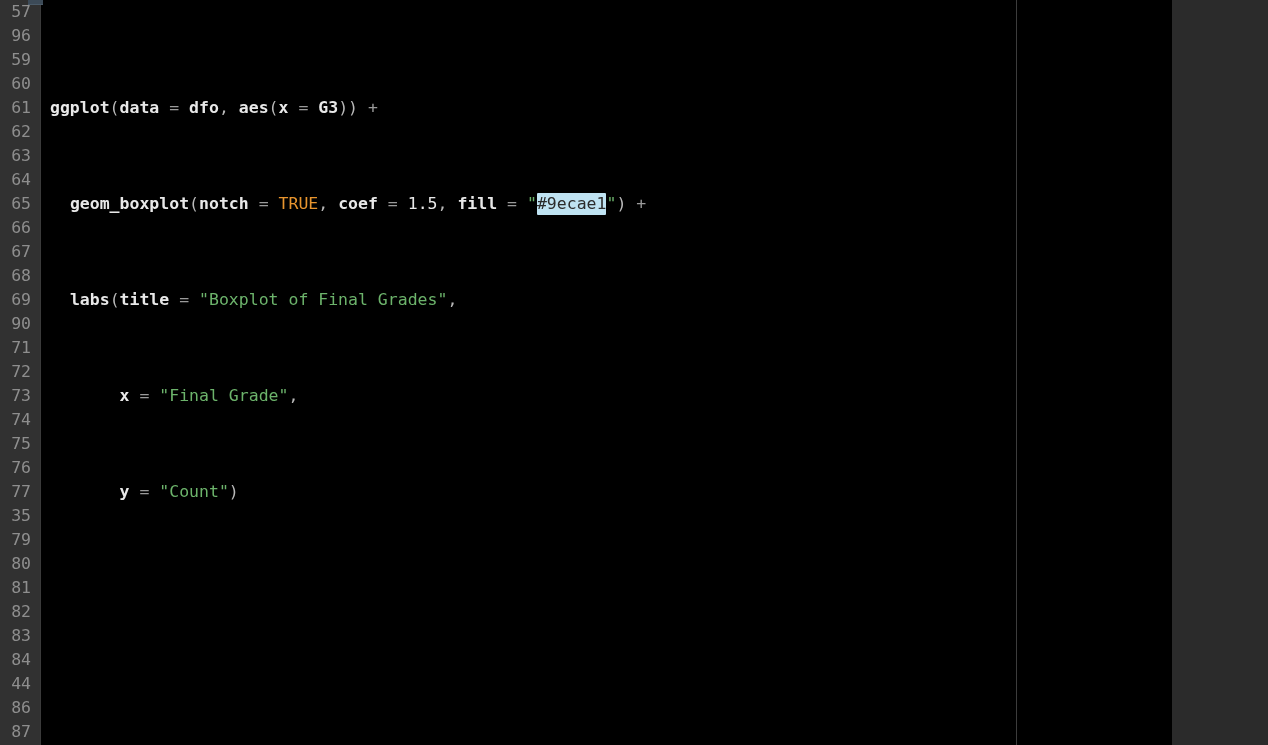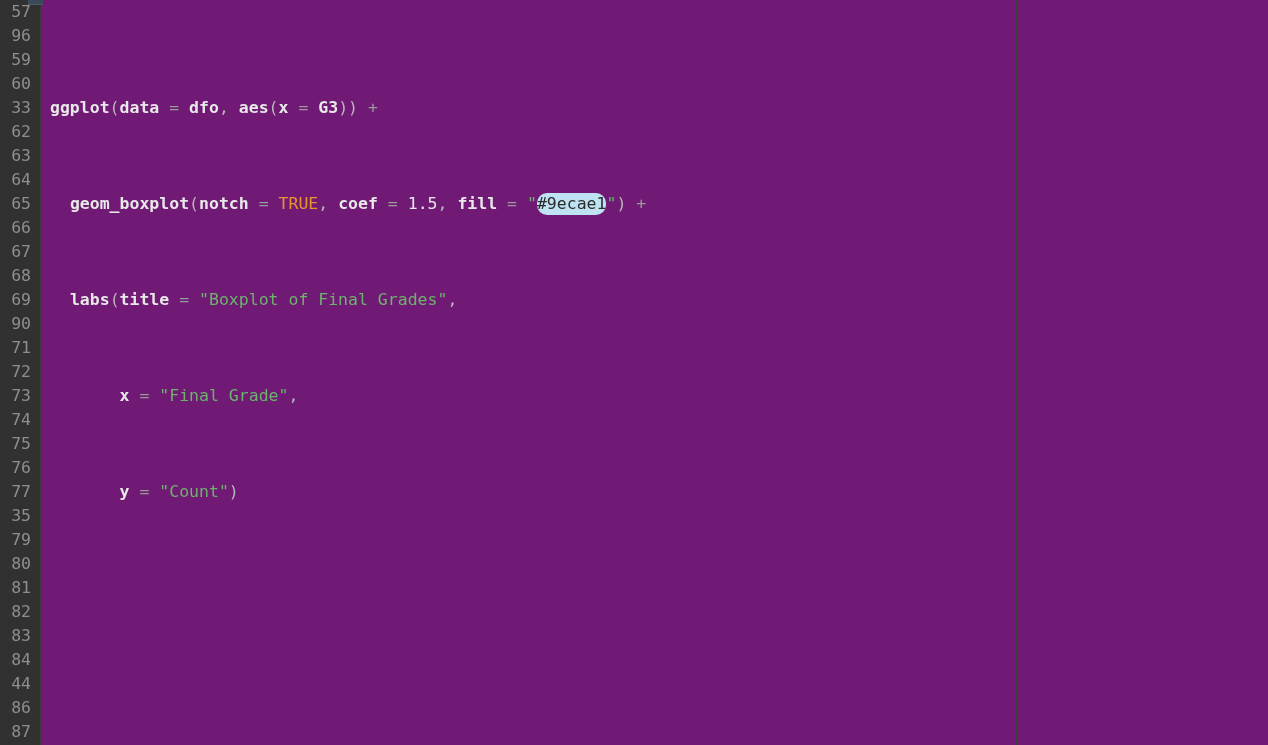--- a/index.html
+++ b/index.html
@@ -9,23 +9,23 @@
   }
   body {
     width: 1268px;
     height: 745px;
     overflow: hidden;
     font-family: "DejaVu Sans Mono", "Liberation Mono", monospace;
   }
 
   #editor {
     position: relative;
-    width: 1268px;
-    height: 745px;
-    background: #701a75;
+    width: 1172px;
+    height: 745px;
+    background: #000000;
     overflow: hidden;
   }
 
   
   .top-sliver {
     position: absolute;
     top: 0;
     left: 28px;
     width: 15px;
     height: 4px;
@@ -113,41 +113,41 @@
   .sq {
     text-decoration: underline wavy #b58900;
     text-decoration-skip-ink: none;
     text-underline-offset: 3px;
   }
 
   
   .colorchip {
     background: #bfe3f2;
     color: #2b2b2b;
-    border-radius: 10px;
+    border-radius: 1px;
     padding: 1px 0 2px 0;
   }
 </style>
 </head>
 <body>
 
 <div id="editor">
 
   <div class="top-sliver"></div>
 
   <div class="gutter"></div>
   <div class="gutter-rule"></div>
   <div class="margin-rule"></div>
 
   <div class="gutter-nums">
     <div class="lnum">57</div>
     <div class="lnum">96</div>
     <div class="lnum">59</div>
     <div class="lnum">60</div>
-    <div class="lnum">33</div>
+    <div class="lnum">61</div>
     <div class="lnum">62</div>
     <div class="lnum">63</div>
     <div class="lnum">64</div>
     <div class="lnum">65</div>
     <div class="lnum">66</div>
     <div class="lnum">67</div>
     <div class="lnum">68</div>
     <div class="lnum">69</div>
     <div class="lnum">90</div>
     <div class="lnum">71</div>

